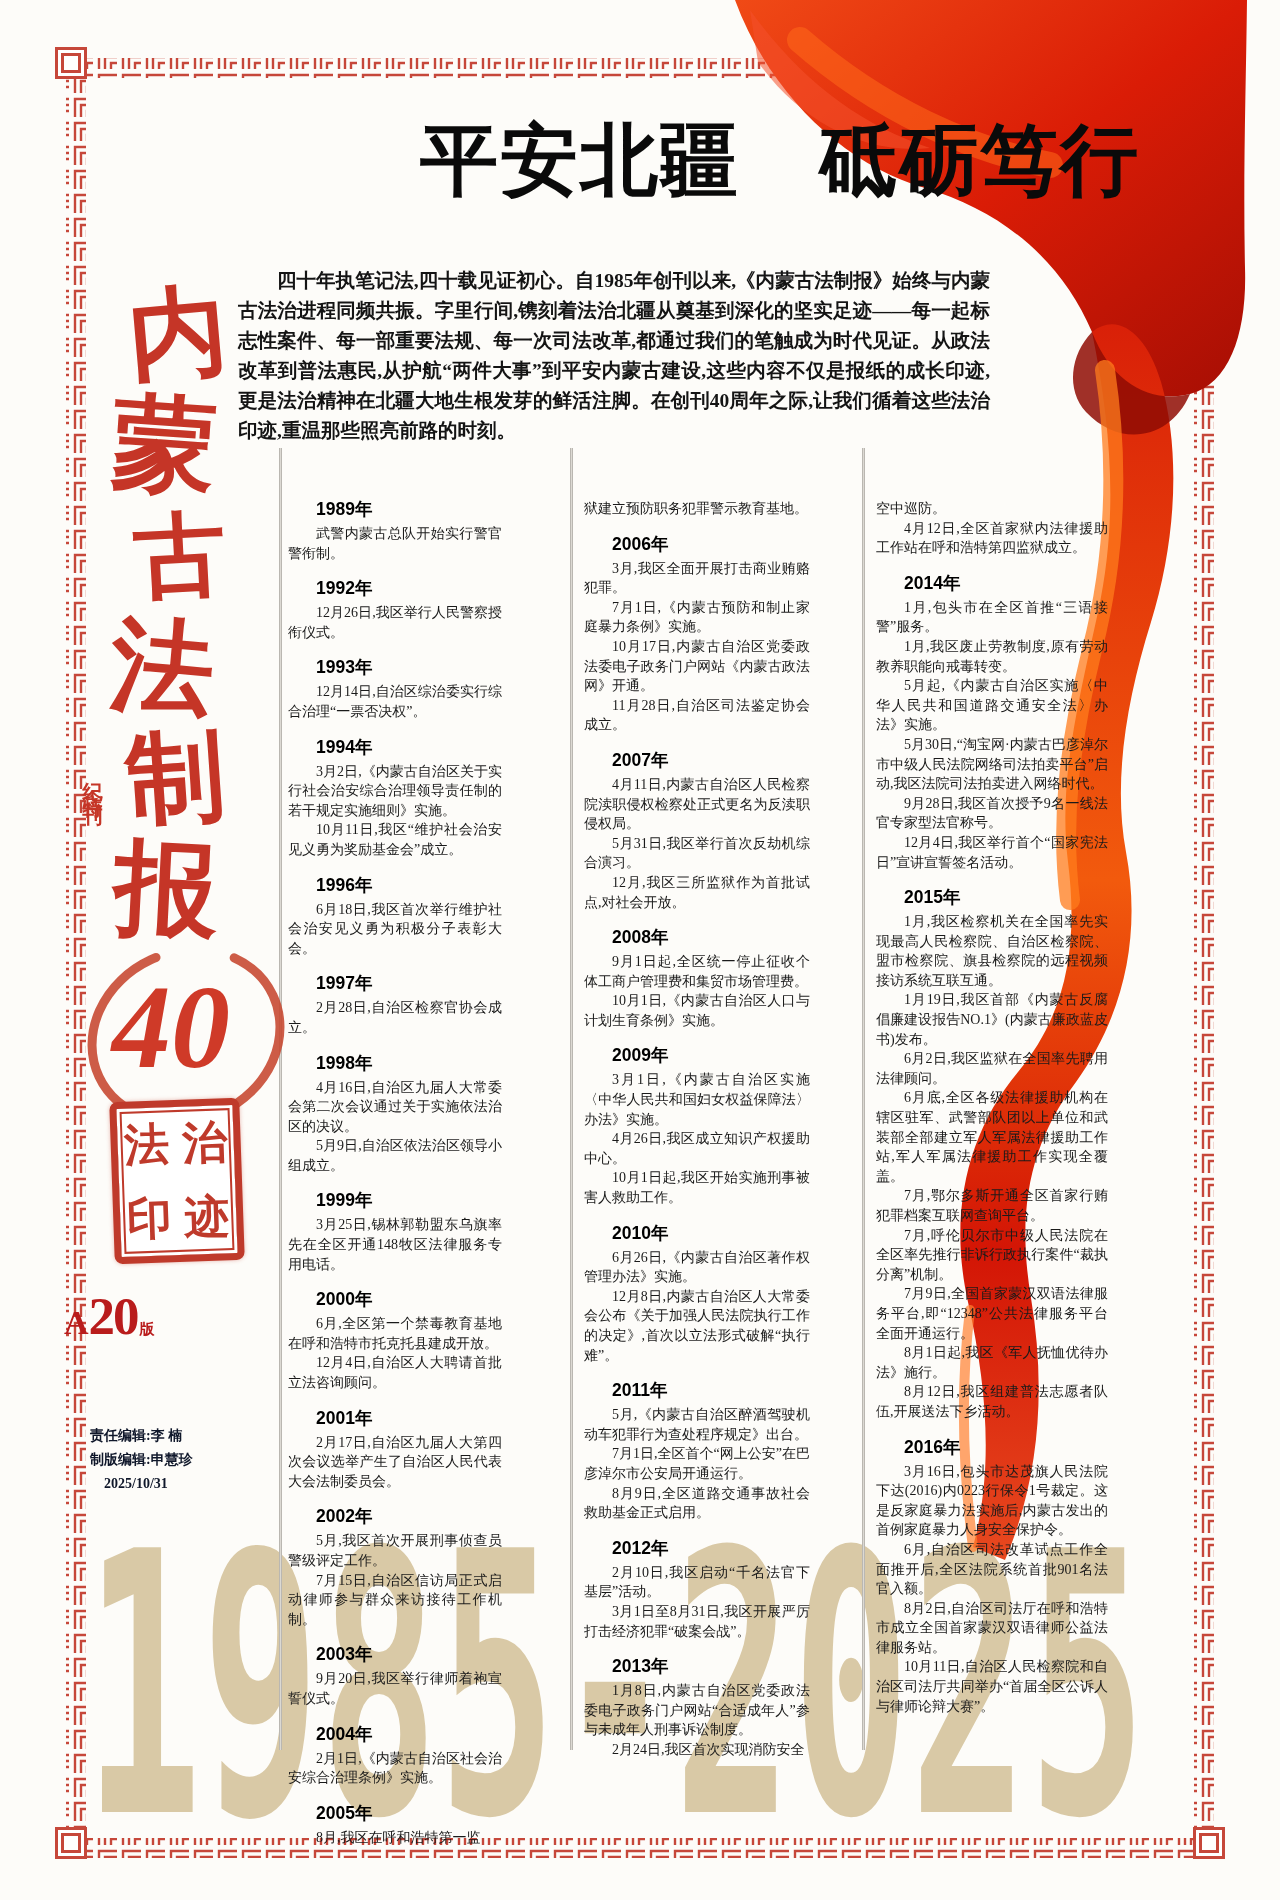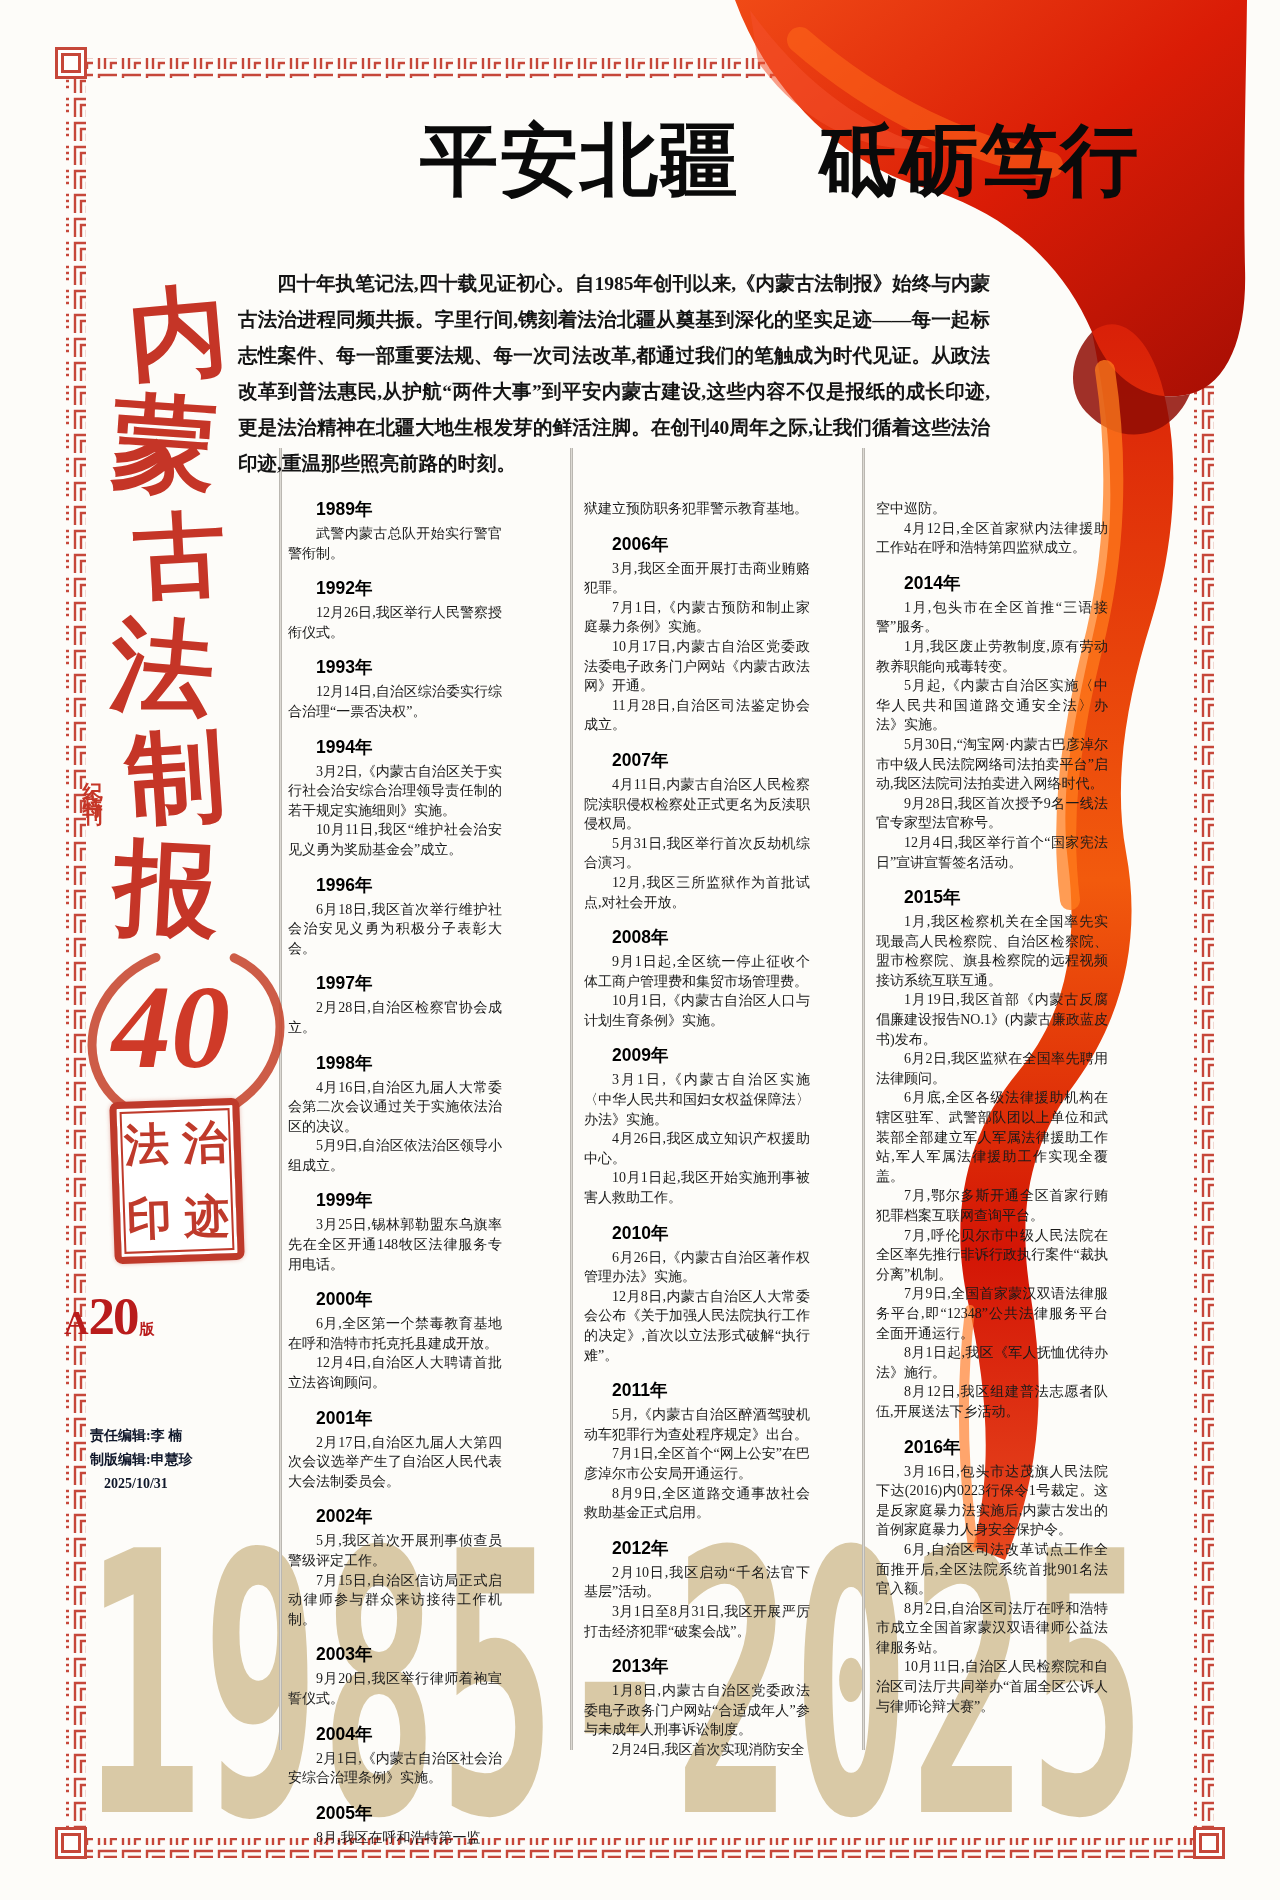--- a/index.html
+++ b/index.html
@@ -28,21 +28,21 @@
   
   #ribbon{position:absolute;left:600px;top:0;z-index:1;}
   
   .title{
     position:absolute;left:140px;top:120px;width:1000px;z-index:2;
     text-align:right;font-size:78px;font-weight:bold;line-height:1.05;
     letter-spacing:2px;color:#0a0a0a;
   }
   .intro{
     position:absolute;left:238px;top:266px;width:752px;z-index:2;
-    font-size:19.5px;line-height:36px;font-weight:bold;color:#141414;
+    font-size:19.5px;line-height:30px;font-weight:bold;color:#141414;
     text-align:justify;text-indent:2em;
   }
   
   .vline{position:absolute;top:448px;width:3px;height:1302px;z-index:1;
     background:linear-gradient(to right,#a9a6a0,#dcd9d3,#a9a6a0);}
   .tcol{
     position:absolute;top:455px;z-index:2;font-size:14px;line-height:19.6px;
     color:#1a1a1a;text-align:justify;margin-top:44px;
   }
   #tcol1{left:288px;width:214px;}

